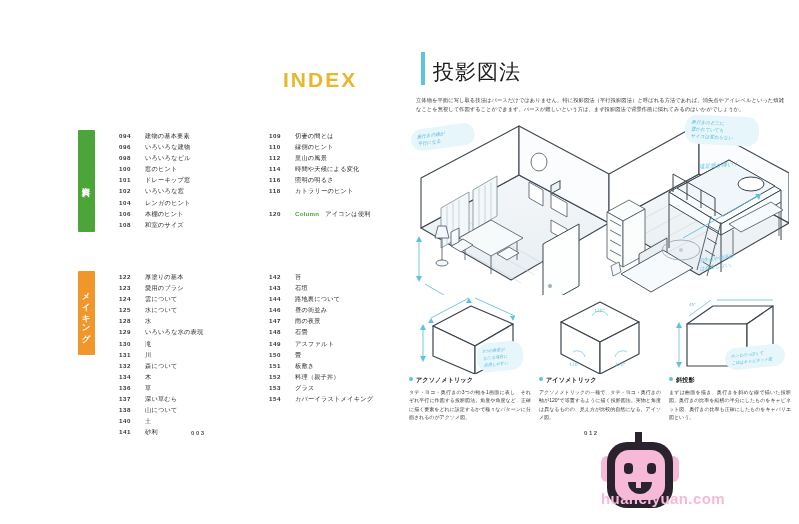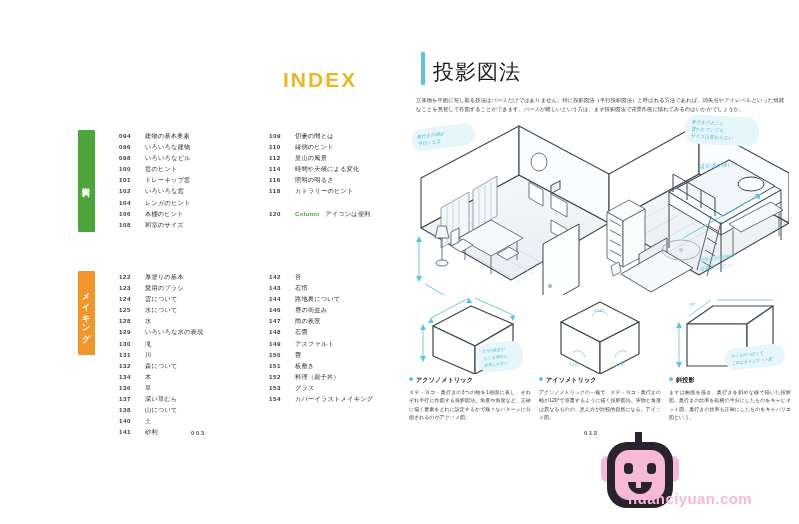--- a/index.html
+++ b/index.html
@@ -98,21 +98,21 @@
 
   
   #watermark { position: absolute; right: 6px; bottom: 4px; width: 196px; height: 92px; }
   #wm-text-cn {
     position: absolute; left: 88px; top: 18px;
     font-size: 30px; font-weight: bold; color: #f6b9d8;
     letter-spacing: 2px; -webkit-text-stroke: 2px #ffffff;
   }
   #wm-text-url {
     position: absolute; left: 4px; top: 62px;
-    font-size: 15px; font-weight: bold; color: #f6b9d8; letter-spacing: 0.4px; margin-left: 27px;
+    font-size: 15px; font-weight: bold; color: #f6b9d8; letter-spacing: 0.4px;
   }
 </style>
 </head>
 <body>
 
 <div id="page">
 
   <div id="left-page">
 
     <div id="index-title">INDEX</div>

